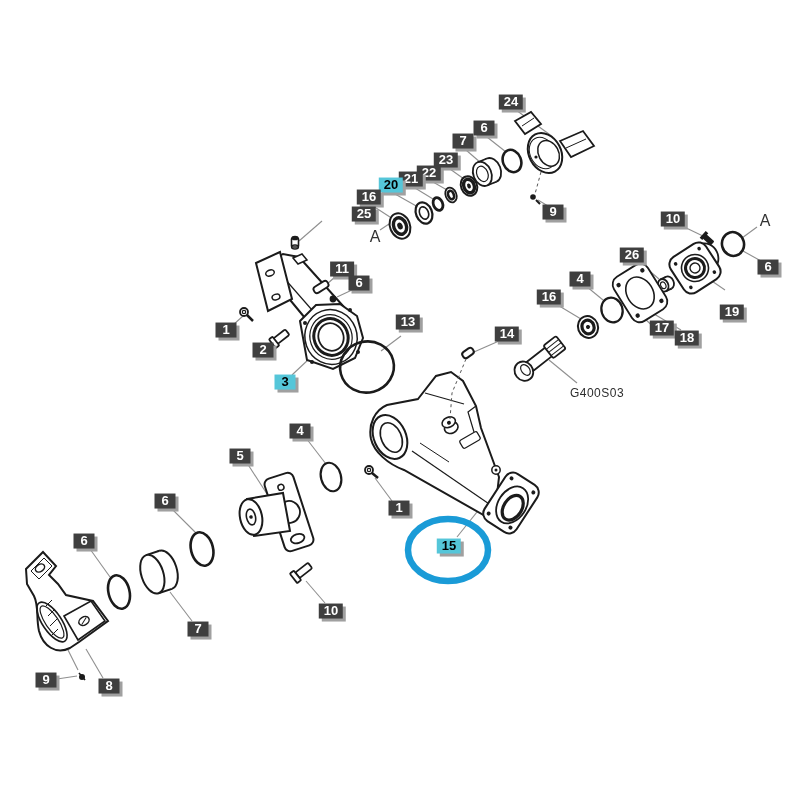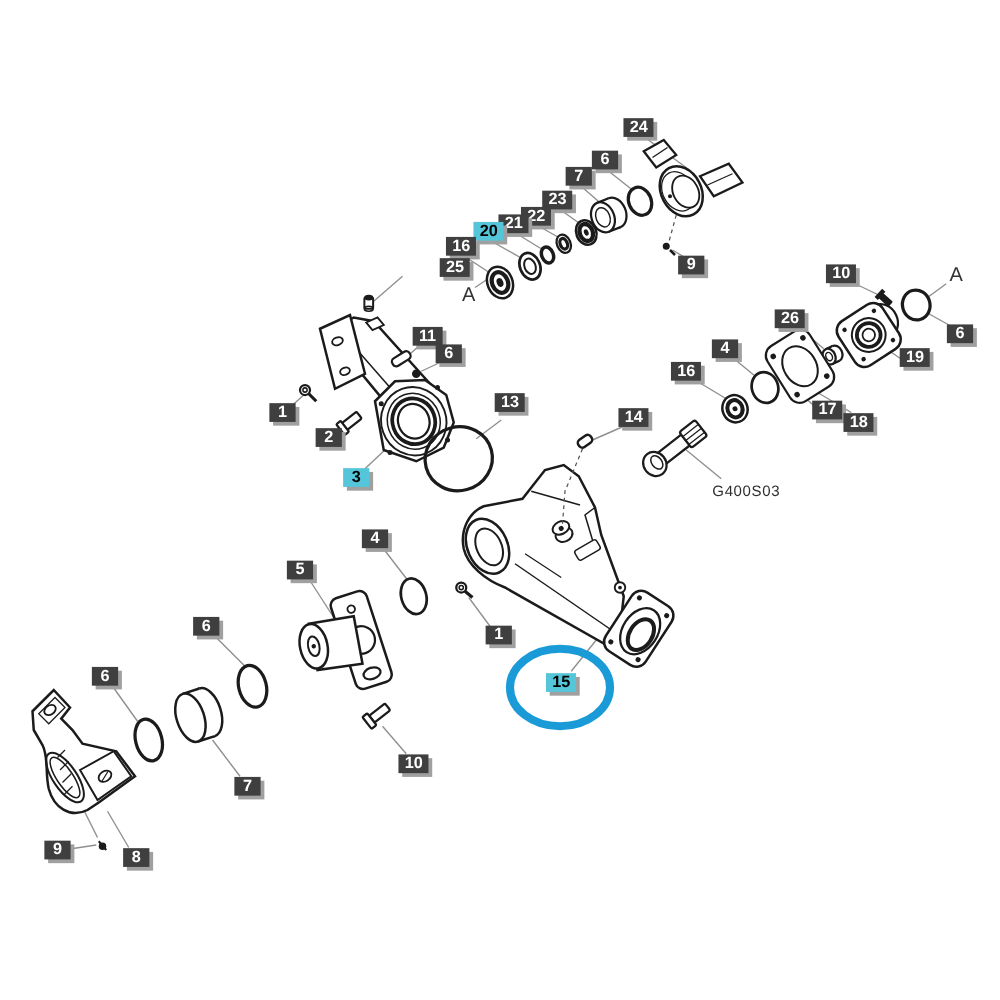--- a/index.html
+++ b/index.html
@@ -342,21 +342,21 @@
       <div class="part-label highlight" style="left: 391px; top: 185px;">20</div>
       <div class="part-label" style="left: 369px; top: 197px;">16</div>
       <div class="part-label" style="left: 553px; top: 212px;">9</div>
       <div class="part-label" style="left: 328px; top: 214px; margin-left: 36px;">25</div>
       <div class="part-label" style="left: 673px; top: 219px;">10</div>
       <div class="part-label" style="left: 632px; top: 255px;">26</div>
       <div class="part-label" style="left: 768px; top: 267px;">6</div>
       <div class="part-label" style="left: 342px; top: 269px;">11</div>
       <div class="part-label" style="left: 580px; top: 279px;">4</div>
       <div class="part-label" style="left: 359px; top: 283px;">6</div>
-      <div class="part-label" style="left: 732px; top: 286px;">19</div>
+      <div class="part-label" style="left: 732px; top: 312px;">19</div>
       <div class="part-label" style="left: 549px; top: 297px;">16</div>
       <div class="part-label" style="left: 226px; top: 330px;">1</div>
       <div class="part-label" style="left: 408px; top: 322px;">13</div>
       <div class="part-label" style="left: 507px; top: 334px;">14</div>
       <div class="part-label" style="left: 662px; top: 328px;">17</div>
       <div class="part-label" style="left: 687px; top: 338px;">18</div>
       <div class="part-label" style="left: 263px; top: 350px;">2</div>
       <div class="part-label highlight" style="left: 285px; top: 382px;">3</div>
       <div class="part-label" style="left: 300px; top: 431px;">4</div>
       <div class="part-label" style="left: 240px; top: 456px;">5</div>

